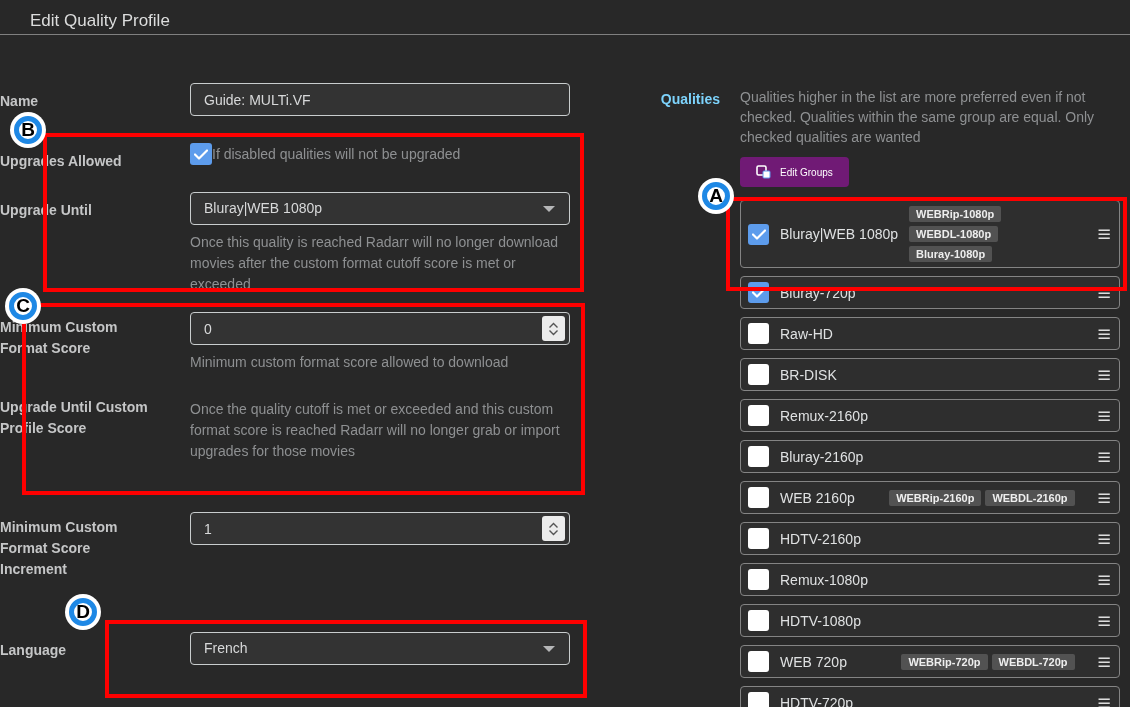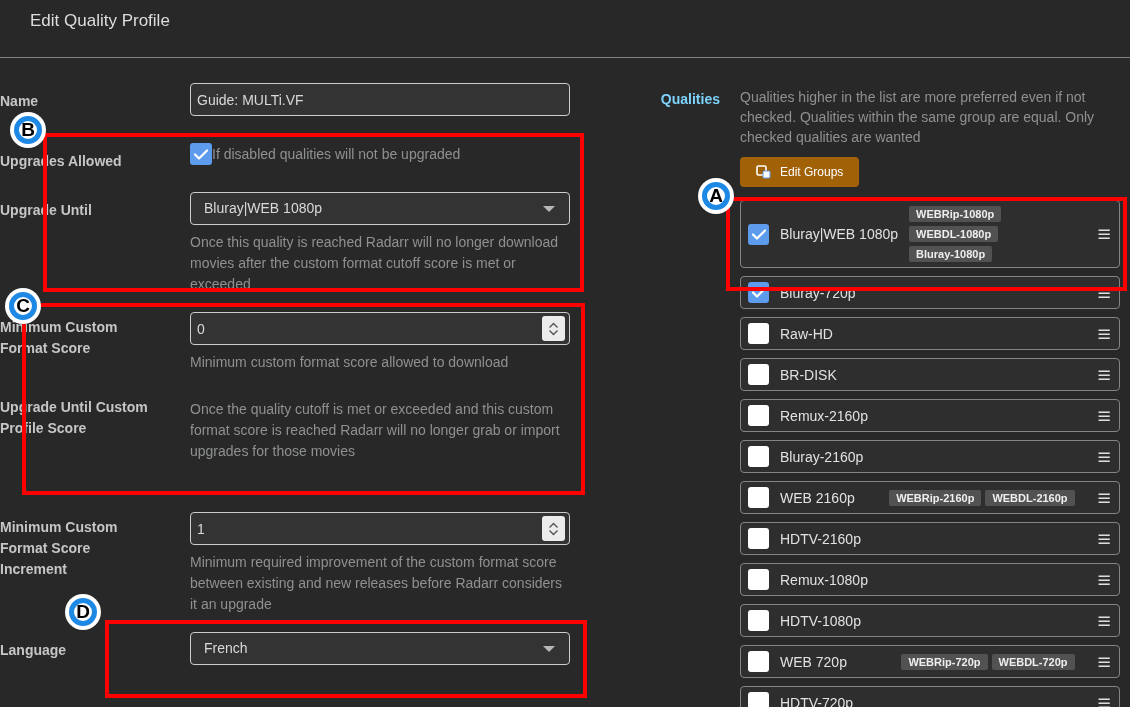--- a/index.html
+++ b/index.html
@@ -4,34 +4,34 @@
 <style>
   * { margin:0; padding:0; box-sizing:border-box; }
   html,body { width:1130px; height:707px; overflow:hidden; }
   body {
     background:#282828;
     font-family:"Liberation Sans", sans-serif;
     position:relative;
     color:#dcdddd;
   }
   
-  .header { position:absolute; top:0; left:0; width:1130px; height:58px; border-bottom:1px solid #808080;text-align:right; }
+  .header { position:absolute; top:0; left:0; width:1130px; height:35px; border-bottom:1px solid #808080;text-align:right; }
   .header .title { position:absolute; left:30px; top:11px; font-size:17px; color:#dcdddd; }
 
   
   .form-row { position:absolute; left:0; width:600px; }
   .lbl {
     position:absolute; left:0; top:8px; width:172px; 
     font-weight:bold; font-size:14px; color:#c5c6c7; line-height:21px; white-space:pre-line;
   }
   .lbl.top-align { top:5px; }
   .ctl { position:absolute; left:190px; width:380px; }
   .tinput {
     width:380px; height:33px; background:#333333; border:1px solid #c9cdce; border-radius:4px;
-    color:#d8d9da; font-size:14px; padding:0 6px; font-family:"Liberation Sans",sans-serif;
+    color:#d8d9da; font-size:14px; padding:0 13px; font-family:"Liberation Sans",sans-serif;
     outline:none; display:block;
   }
   .selectbox {
     position:relative; width:380px; height:33px; background:#333333; border:1px solid #c9cdce;
     border-radius:4px; color:#d8d9da; font-size:14px; line-height:31px; padding:0 13px; cursor:pointer;
   }
   .caret {
     position:absolute; right:14px; top:13px; width:0; height:0;
     border-left:6px solid transparent; border-right:6px solid transparent; border-top:6px solid #b5b6b7;
   }
@@ -50,22 +50,22 @@
   }
   .checkbox.checked { background:#5d9cec; }
   .checkbox.unchecked { background:#ffffff; }
   .check-text { font-size:14px; color:#8e9092; line-height:22px; }
 
   
   .q-label { position:absolute; left:600px; top:91px; width:120px; text-align:right;
     font-weight:bold; font-size:14px; color:#7dd3fc; }
   .q-help { position:absolute; left:740px; top:87px; width:392px; font-size:14px; line-height:20px; color:#8e9092; }
   .btn-edit-groups {
-    position:absolute; left:740px; top:157px; height:30px; background:#a16207; color:#ffffff;
-    border:none; border-radius:4px; font-size:12px; font-family:"Liberation Sans",sans-serif;
+    position:absolute; left:740px; top:157px; height:30px; background:#701a75; color:#ffffff;
+    border:none; border-radius:4px; font-size:10px; font-family:"Liberation Sans",sans-serif;
     padding:0 16px; display:flex; align-items:center; gap:9px; cursor:pointer;
   }
   .q-list { position:absolute; left:740px; top:200px; width:380px; display:flex; flex-direction:column; gap:8px; }
   .q-item {
     border:1px solid #848484; border-radius:4px; background:#2e2e2e; min-height:32px;
     display:flex; align-items:center; padding:5px 8px 5px 7px; gap:11px;
   }
   .q-item .checkbox { width:21px; height:21px; flex:0 0 21px; }
   .q-name { font-size:14px; color:#dfe1e2; white-space:nowrap; }
   .q-tags { margin-left:auto; display:flex; flex-wrap:wrap; justify-content:flex-start; gap:4px; max-width:238px; row-gap:4px; }
@@ -158,21 +158,20 @@
       <input class="tinput" type="text" value="1" style="">
       <div class="spinner">
         <svg width="11" height="7" viewBox="0 0 11 7">
             <path d="M1.5 5.5 L5.5 1.5 L9.5 5.5" stroke="#555" stroke-width="1.4" fill="none"></path>
           </svg>
         <svg width="11" height="7" viewBox="0 0 11 7">
             <path d="M1.5 1.5 L5.5 5.5 L9.5 1.5" stroke="#555" stroke-width="1.4" fill="none"></path>
           </svg>
       </div>
     </div>
-    <div class="help">Minimum required improvement of the custom format score between existing and new releases before Radarr considers it an upgrade</div>
   </div>
 </div>
 
 <div class="form-row" style="top:632px">
   <div class="lbl">Language</div>
   <div class="ctl">
     <div class="selectbox">
       <span>French</span>
       <span class="caret"></span>
     </div>

